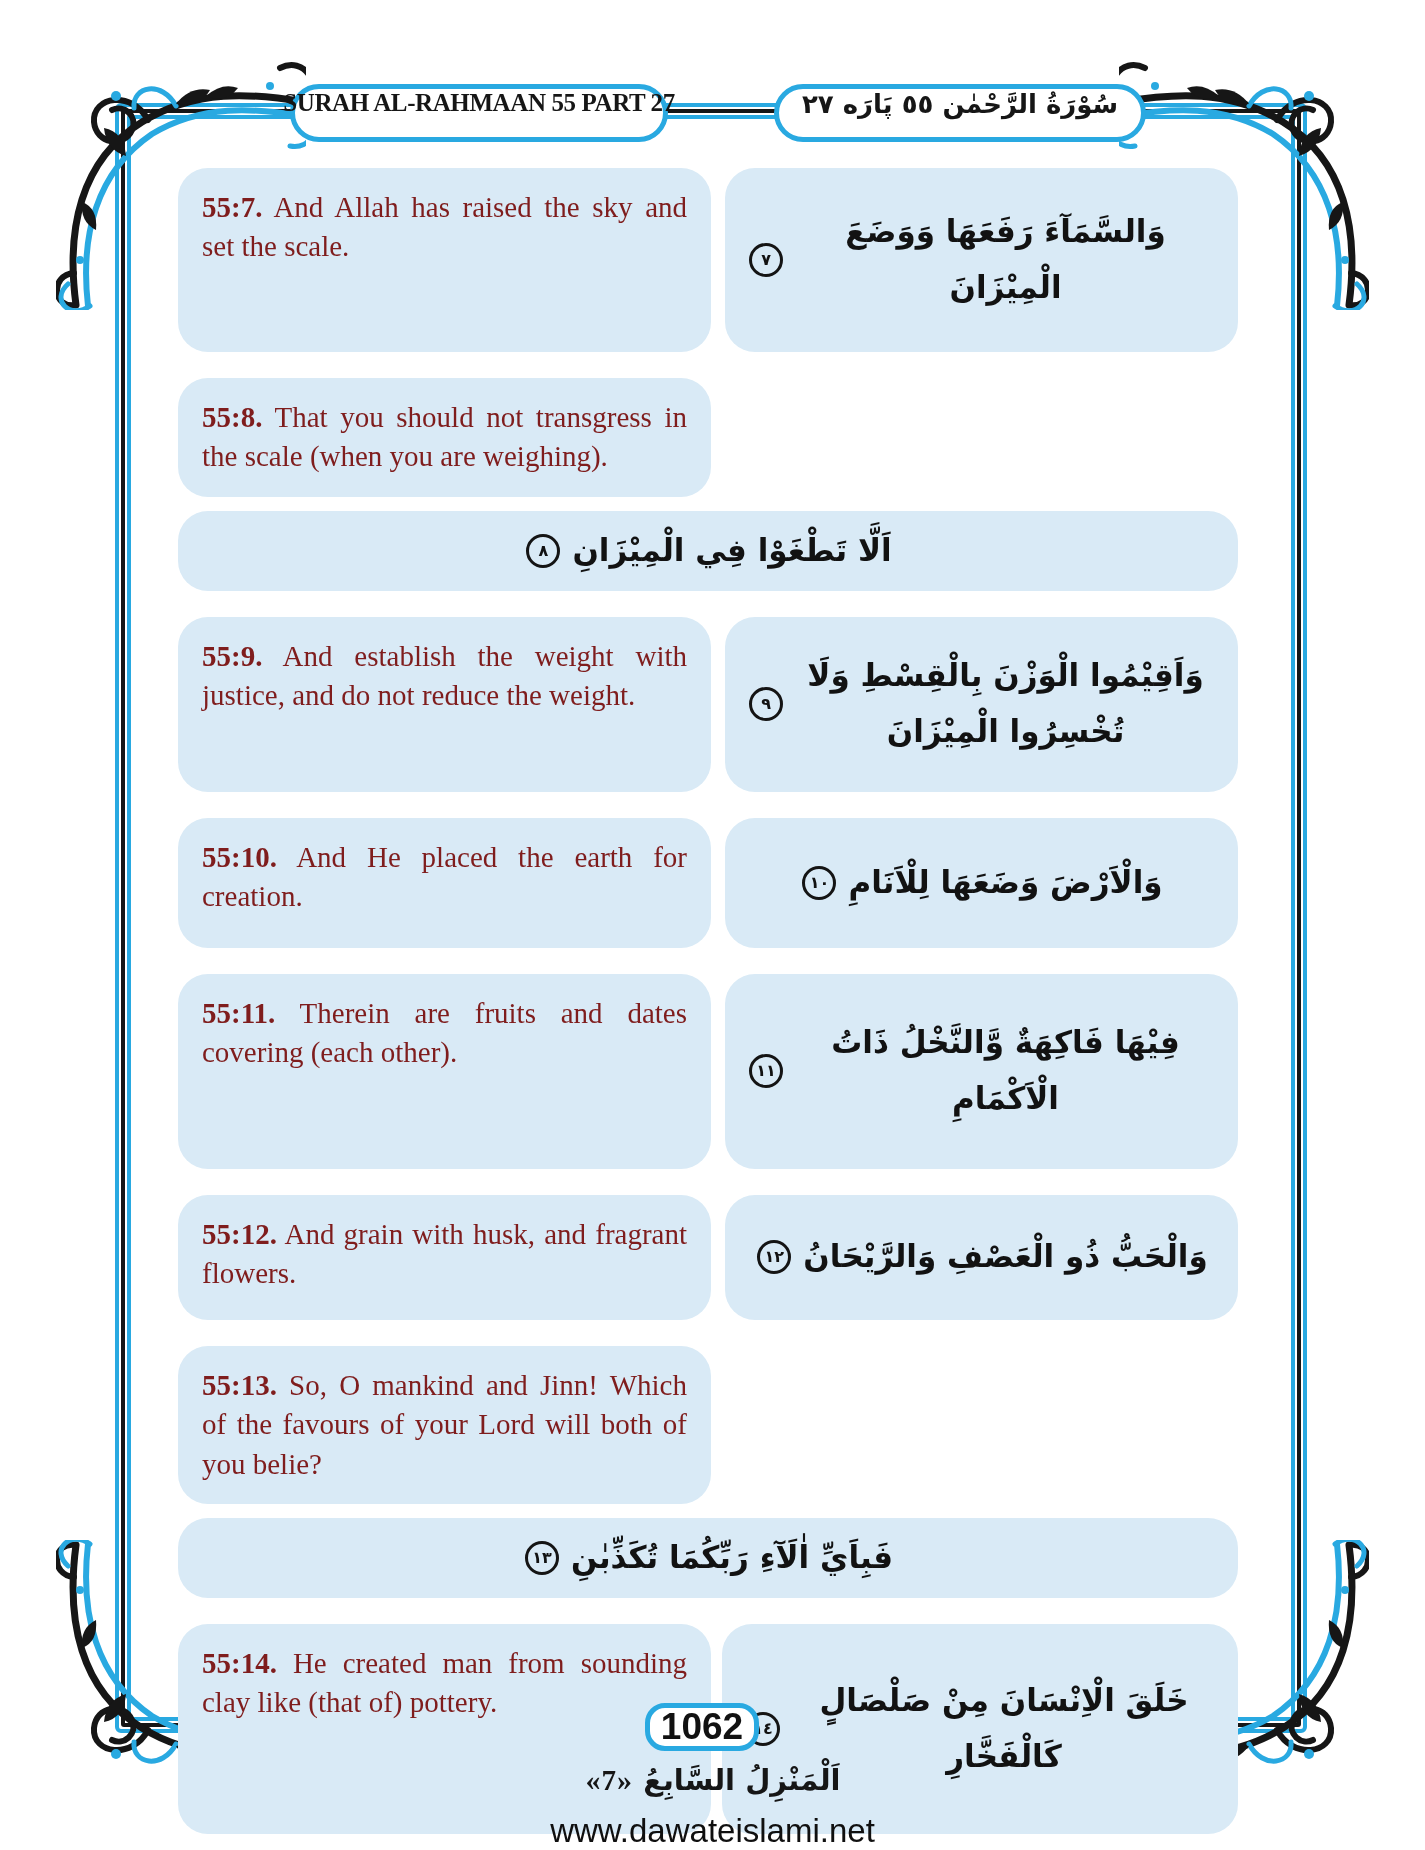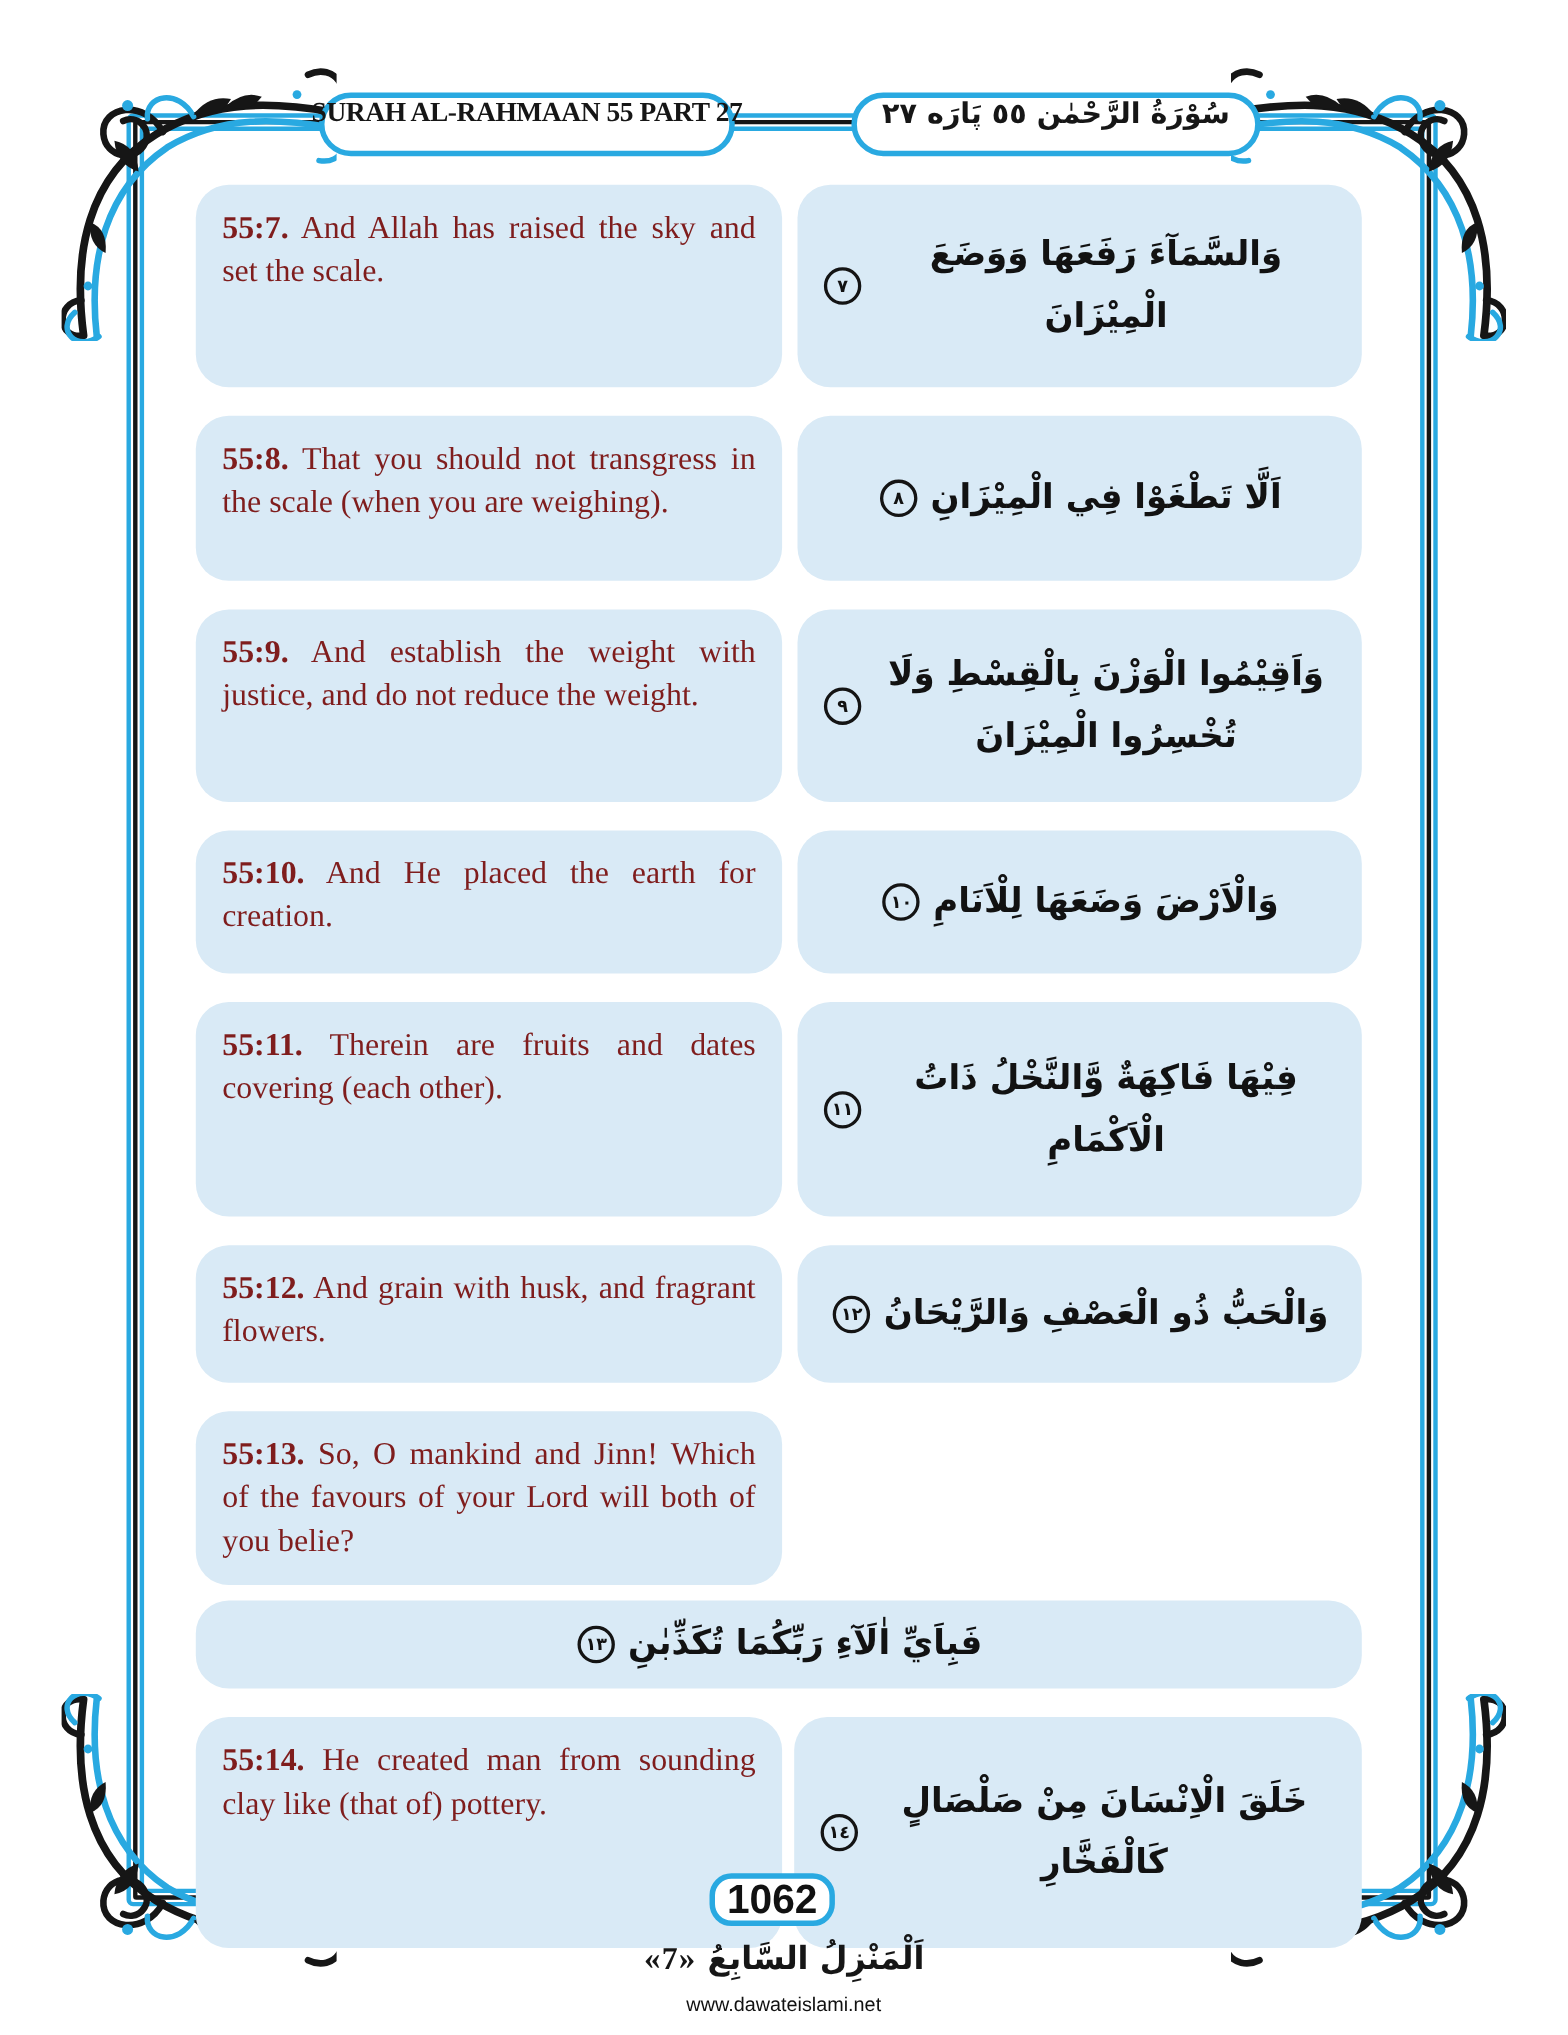--- a/index.html
+++ b/index.html
@@ -52,21 +52,21 @@
   
   .page-pill{position:absolute;left:645px;top:1703px;width:114px;height:48px;background:#fff;
              border:5px solid var(--blue);border-radius:20px;display:flex;align-items:center;
              justify-content:center;font-family:"Liberation Sans",sans-serif;font-weight:bold;
              font-size:37px;z-index:3;color:#111;}
   .manzil{position:absolute;left:0;top:1763px;width:100%;text-align:center;direction:rtl;
           font-family:"DejaVu Sans",sans-serif;font-weight:bold;font-size:29px;z-index:3;}
   .manzil .bracket{font-family:"Liberation Serif",serif;font-weight:bold;font-size:30px;padding:0 1px;}
   .manzil .num{font-family:"Liberation Serif",serif;font-weight:bold;font-size:29px;}
   .website{position:absolute;left:0;top:1812px;width:100%;text-align:center;
-           font-family:"Liberation Sans",sans-serif;font-size:18px;color:#101010;z-index:3;}
+           font-family:"Liberation Sans",sans-serif;font-size:33px;color:#101010;z-index:3;}
 </style>
 </head>
 <body>
 
 <div class="page">
 
   <div class="frame">
     <div class="frame-mid">
       <div class="frame-inner"></div>
     </div>
@@ -177,21 +177,21 @@
       <div class="verse-row" style="min-height: 184px;">
       <div class="vbox vbox-en">
         <span class="ref">55:7.</span>
         <span class="en-body"> And Allah has raised the sky and set the scale.</span>
       </div>
       <div class="vbox vbox-ar">
         <span class="ar-text">وَالسَّمَآءَ رَفَعَهَا وَوَضَعَ الْمِيْزَانَ</span>
         <span class="ayah-circle">٧</span>
       </div>
     </div>
-      <div class="verse-row" style="min-height: 150px;">
+      <div class="verse-row" style="min-height: 150px; flex-direction: column;">
       <div class="vbox vbox-en">
         <span class="ref">55:8.</span>
         <span class="en-body"> That you should not transgress in the scale (when you are weighing).</span>
       </div>
       <div class="vbox vbox-ar">
         <span class="ar-text">اَلَّا تَطْغَوْا فِي الْمِيْزَانِ</span>
         <span class="ayah-circle">٨</span>
       </div>
     </div>
       <div class="verse-row" style="min-height: 175px;">

